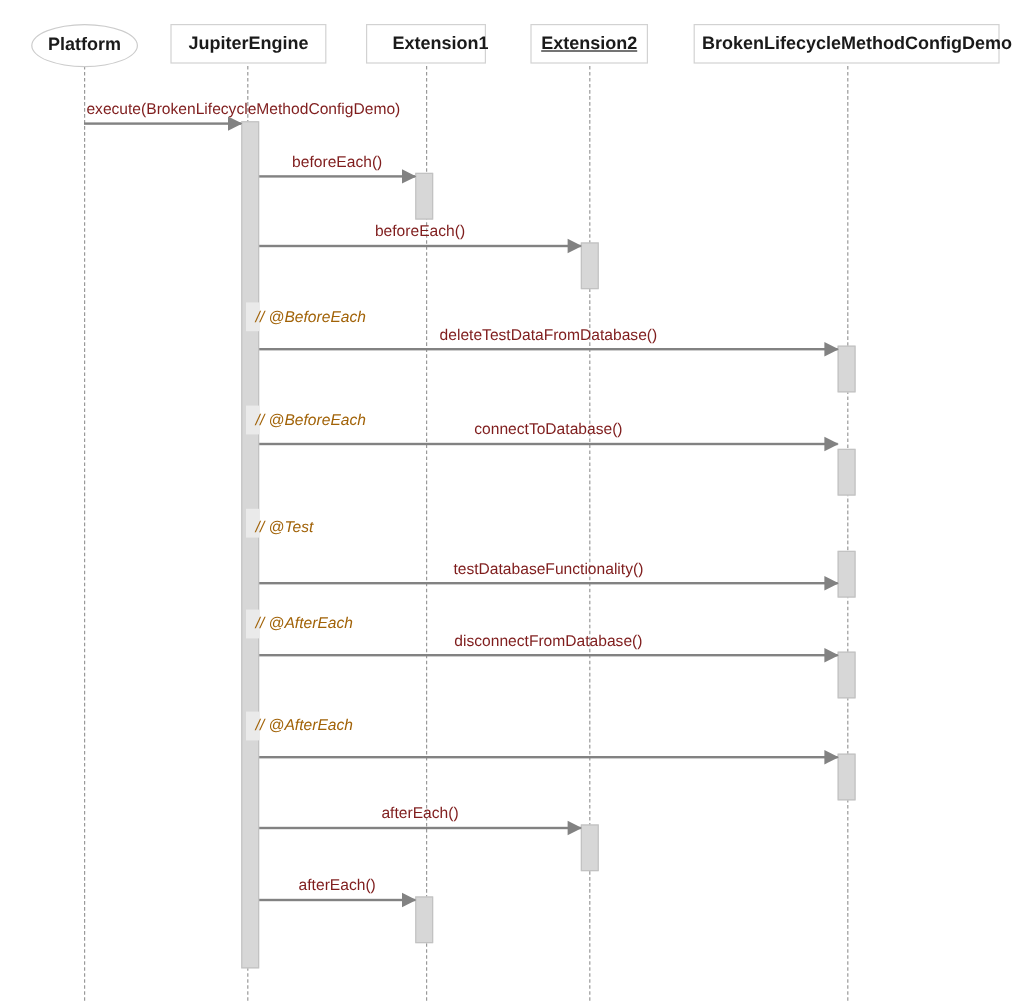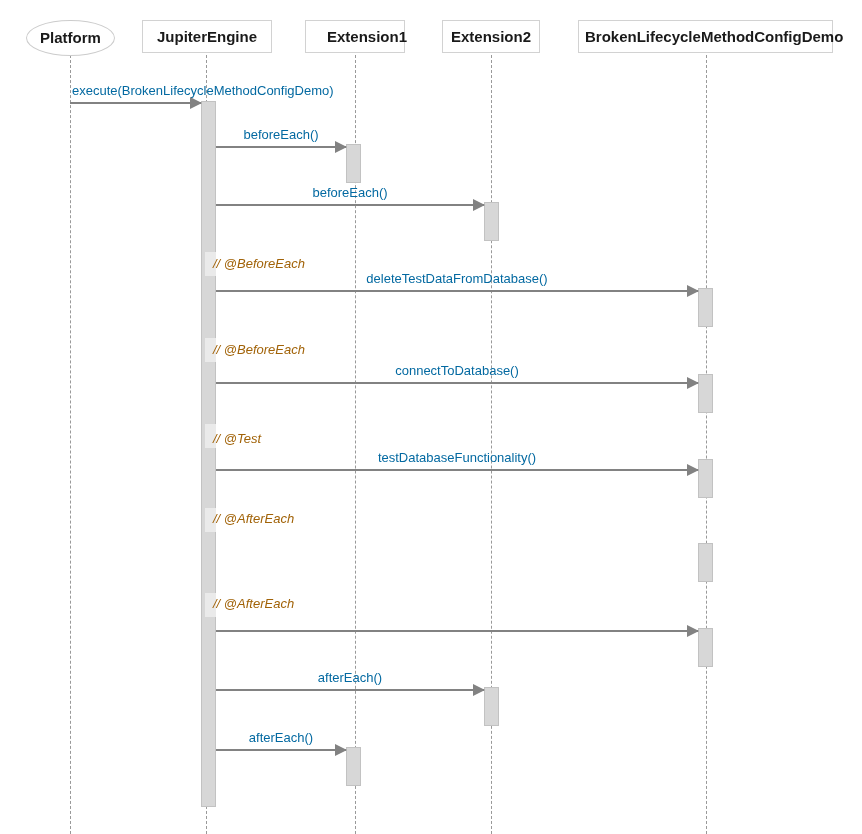--- a/index.html
+++ b/index.html
@@ -32,21 +32,21 @@
   .msg { position:absolute; height:26px; z-index:4; }
   .msg-line { position:absolute; left:0; right:0; bottom:5px; height:2px; background:#828282; }
   .msg-line.dashed { height:0; background:none; border-top:2px dashed #8a8a8a; }
   .msg-head-r { position:absolute; right:-1px; bottom:0; width:0; height:0;
     border-top:6px solid transparent; border-bottom:6px solid transparent;
     border-left:12px solid #828282; }
   .msg-head-l { position:absolute; left:-1px; bottom:0; width:0; height:0;
     border-top:6px solid transparent; border-bottom:6px solid transparent;
     border-right:12px solid #8a8a8a; }
   .msg-label { position:absolute; left:0; right:0; bottom:11px; text-align:center;
-    font-size:13px; white-space:nowrap; color:#0369a1; }
+    font-size:13px; white-space:nowrap; color:#7f1d1d; }
   .msg-label.align-left { right:auto; left:2px; text-align:left; }
 
   
   .comment { position:absolute; left:213px; font-size:13px; font-style:italic;
     color:#a16207; z-index:5; white-space:nowrap; }
 </style>
 </head>
 <body>
 
 <div class="stage">
@@ -93,34 +93,39 @@
   </div>
 
   <div class="comment" style="top:256px;">// @BeforeEach</div>
   <div class="msg" style="left:216px; top:271px; width:482px;">
     <span class="msg-label">deleteTestDataFromDatabase()</span>
     <span class="msg-line"></span>
     <span class="msg-head-r"></span>
   </div>
 
   <div class="comment" style="top:342px;">// @BeforeEach</div>
-  <div class="msg" style="left:216px; top:363px; width:482px;">
+  <div class="msg" style="left:216px; top:350px; width:482px;">
     <span class="msg-label">connectToDatabase()</span>
     <span class="msg-line"></span>
     <span class="msg-head-r"></span>
   </div>
 
   <div class="comment" style="top:431px;">// @Test</div>
-  <div class="msg" style="left:216px; top:450px; width:482px;padding-left:35px;">
+  <div class="msg" style="left:216px; top:466px; width:482px;padding-left:35px;">
     <span class="msg-label">testDatabaseFunctionality()</span>
     <span class="msg-line"></span>
     <span class="msg-head-r"></span>
   </div>
 
   <div class="comment" style="top:511px;">// @AfterEach</div>
+  <div class="msg" style="left:216px; top:526px; width:482px;">
+    <span class="msg-label">disconnectFromDatabase()</span>
+    <span class="msg-line"></span>
+    <span class="msg-head-r"></span>
+  </div>
 
   <div class="comment" style="top:596px;">// @AfterEach</div>
   <div class="msg" style="left:216px; top:611px; width:482px;">
     <span class="msg-line"></span>
     <span class="msg-head-r"></span>
   </div>
 
   <div class="msg" style="left:216px; top:670px; width:268px;">
     <span class="msg-label">afterEach()</span>
     <span class="msg-line"></span>
@@ -136,20 +141,20 @@
 
   <div class="pbox" style="left:142px; width:130px;">
     <span>JupiterEngine</span>
   </div>
   <div class="pbox ellipse" style="left:26px; width:89px;">
     <span>Platform</span>
   </div>
   <div class="pbox" style="left:305px; width:100px;padding-left:21px;">
     <span>Extension1</span>
   </div>
-  <div class="pbox" style="left:442px; width:98px;">
+  <div class="pbox" style="left:442px; width:98px;text-decoration:underline;">
     <span>Extension2</span>
   </div>
   <div class="pbox left-text" style="left:578px; width:255px;">
     <span>BrokenLifecycleMethodConfigDemo</span>
   </div>
 
 </div>
 
 </body></html>

